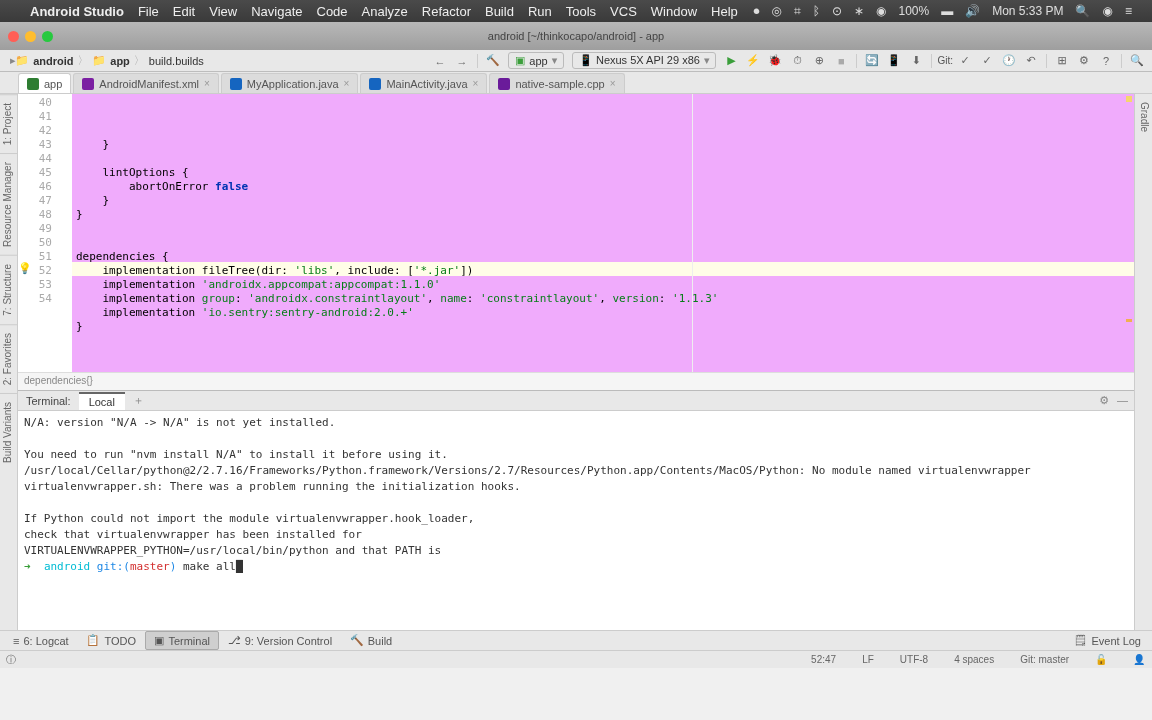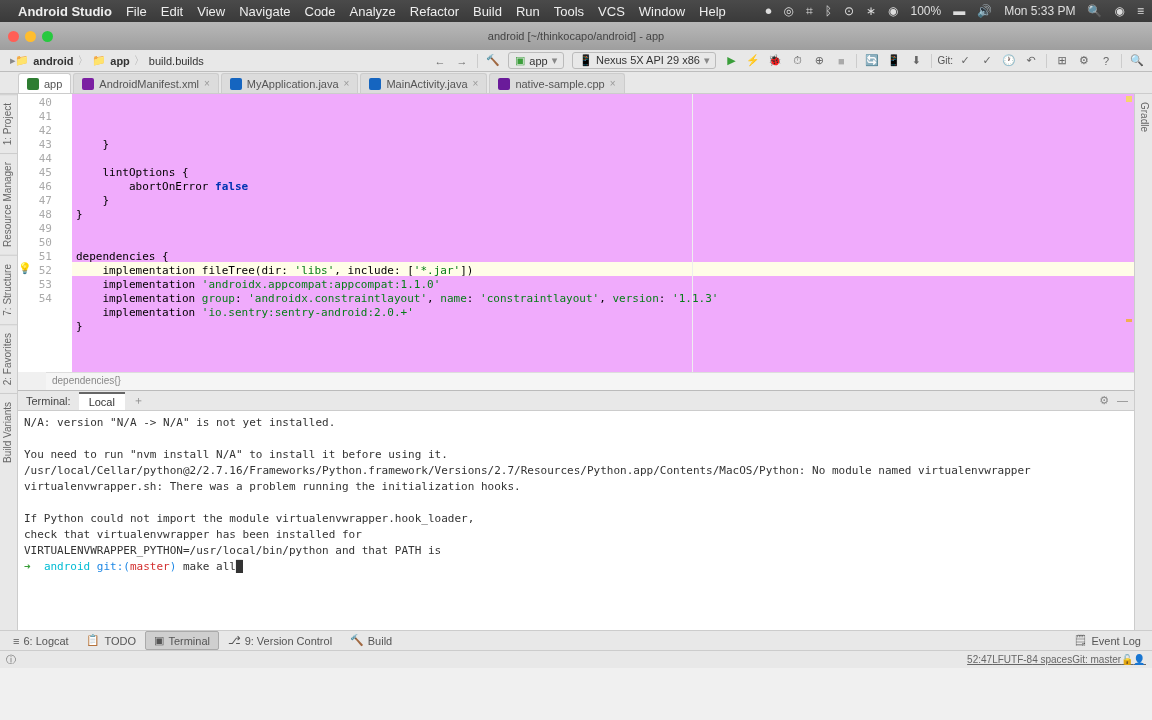--- a/index.html
+++ b/index.html
@@ -1,19 +1,19 @@
 <!DOCTYPE html>
 <html><head>
 <meta charset="utf-8">
 <style>
 * { margin: 0; padding: 0; box-sizing: border-box; }
 body { font-family: -apple-system, BlinkMacSystemFont, "Segoe UI", sans-serif; font-size: 12px; background: #f0f0f0; width: 1152px; height: 720px; overflow: hidden; color: #333; }
 
 
-.menubar { height: 22px; background: linear-gradient(#4a4a4a, #3a3a3a); color: #eee; display: flex; align-items: center; padding: 0 8px; font-size: 13px; text-align: center; }
+.menubar { height: 22px; background: linear-gradient(#4a4a4a, #3a3a3a); color: #eee; display: flex; align-items: center; padding: 0 20px; font-size: 13px; text-align: center; }
 .menubar .apple { font-size: 14px; margin-right: 10px; }
 .menubar .app-name { font-weight: bold; margin-right: 14px; }
 .menubar .menu-item { margin-right: 14px; cursor: default; }
 .menubar .right { margin-left: auto; display: flex; align-items: center; gap: 12px; font-size: 12px; }
 .menubar .right span { opacity: .9; }
 
 
 .titlebar { height: 28px; background: linear-gradient(#b8b8b8, #9e9e9e); display: flex; align-items: center; padding: 0 8px; font-size: 11px; color: #444; position: relative; }
 .traffic { display: flex; gap: 6px; }
 .traffic .dot { width: 11px; height: 11px; border-radius: 50%; }
@@ -57,21 +57,21 @@
 .gutter-num { width: 40px; background: #fff; color: #aaa; text-align: right; padding: 2px 6px 0 0; line-height: 14px; }
 .gutter-mark { width: 14px; background: #fff; }
 .code { flex: 1; padding: 2px 0 0 4px; line-height: 14px; white-space: pre; color: #000; position: relative; }
 .code .hl-line { position: absolute; left: 0; right: 0; height: 14px; background: #fffde7; z-index: 0; }
 .code .txt { position: relative; z-index: 1; }
 .kw { color: #0033b3; font-weight: bold; }
 .str { color: #067d17; }
 .hint { position: absolute; left: 0; width: 12px; text-align: center; }
 .bulb { color: #e8a427; }
 
-.breadcrumb-bar { height: 18px; background: #f5f5f5; border-top: 1px solid #ddd; padding: 2px 6px; font-size: 10px; color: #888; margin-left: 28px; }
+.breadcrumb-bar { height: 18px; background: #f5f5f5; border-top: 1px solid #ddd; padding: 2px 6px; font-size: 10px; color: #888; }
 
 
 .terminal-panel { flex: 1; display: flex; flex-direction: column; border-top: 1px solid #bbb; }
 .term-header { height: 20px; background: #e8e8e8; display: flex; align-items: center; font-size: 11px; border-bottom: 1px solid #ccc; }
 .term-header .label { padding: 0 8px; color: #444; }
 .term-header .ttab { padding: 2px 10px; background: #fff; border-top: 2px solid #666; color: #333; }
 .term-header .plus { padding: 0 8px; color: #888; cursor: default; }
 .term-header .tools { margin-left: auto; display: flex; gap: 8px; padding-right: 6px; color: #888; }
 .terminal { flex: 1; background: #fff; font-family: Menlo, Monaco, monospace; font-size: 11px; padding: 4px 6px; line-height: 16px; color: #333; white-space: pre-wrap; }
 .terminal .prm-arrow { color: #3a9e3a; }
@@ -82,21 +82,21 @@
 
 
 .bottom-tools { height: 20px; background: #e8e8e8; border-top: 1px solid #ccc; display: flex; align-items: center; font-size: 11px; color: #555; padding: 0 4px; }
 .bottom-tools .bt { padding: 2px 8px; display: flex; align-items: center; gap: 4px; border: 1px solid transparent; cursor: default; }
 .bottom-tools .bt.active { background: #cfcfcf; border-color: #aaa; border-radius: 2px; }
 .bottom-tools .right { margin-left: auto; padding-right: 6px; }
 
 
 .status { height: 18px; background: #e8e8e8; border-top: 1px solid #ccc; display: flex; align-items: center; font-size: 10px; color: #666; padding: 0 6px; }
 .status .warn { color: #a66; }
-.status .right { margin-left: auto; display: flex; gap: 0; text-decoration: underline; }
+.status .right { margin-left: auto; display: flex; gap: 26px; }
 .status .lock { color: #888; }
 
 .vline { position: absolute; top: 0; bottom: 0; border-left: 1px solid #eee; }
 .scrollbar-track { position: absolute; right: 0; top: 0; bottom: 0; width: 10px; }
 .yellow-mark { position: absolute; right: 2px; width: 6px; height: 6px; background: #f5d56e; top: 2px; }
 .orange-mark { position: absolute; right: 2px; width: 6px; height: 3px; background: #f0b050; }
 </style>
 </head>
 <body>
 

